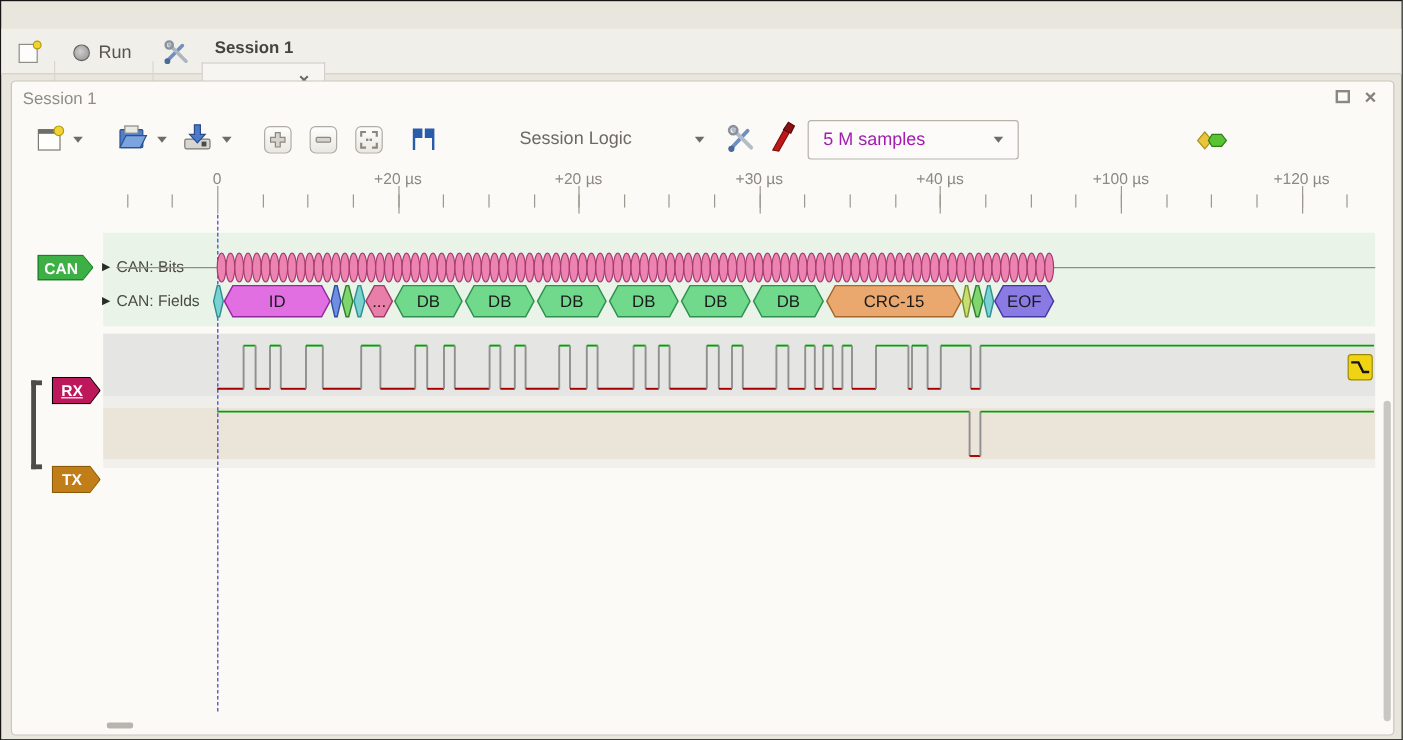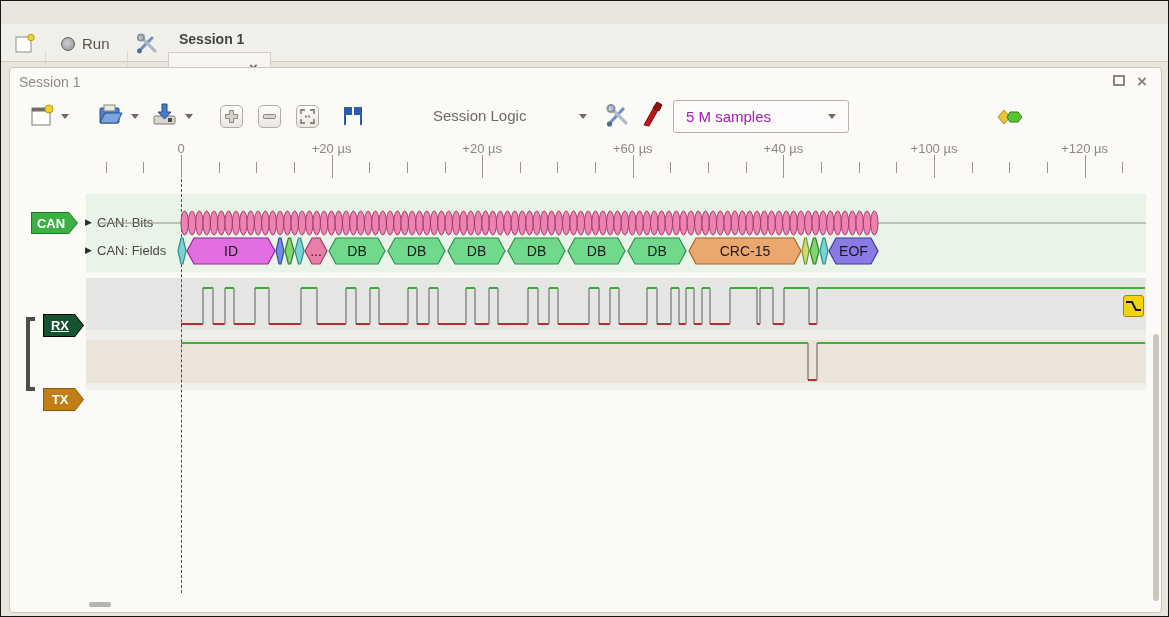--- a/index.html
+++ b/index.html
@@ -170,21 +170,21 @@
       <div class="abs tick" style="left: 1046px; top: 161px; height: 11px;"></div>
       <div class="abs tick" style="left: 1084px; top: 161px; height: 11px;"></div>
       <div class="abs tick" style="left: 1121px; top: 161px; height: 11px;"></div>
       <div class="abs tick" style="left: 180px; top: 154px; height: 23px;"></div>
       <div class="abs rlabel" style="left: 180px;">0</div>
       <div class="abs tick" style="left: 331px; top: 154px; height: 23px;"></div>
       <div class="abs rlabel" style="left: 330.6px;">+20 µs</div>
       <div class="abs tick" style="left: 481px; top: 154px; height: 23px;"></div>
       <div class="abs rlabel" style="left: 481.2px;">+20 µs</div>
       <div class="abs tick" style="left: 632px; top: 154px; height: 23px;"></div>
-      <div class="abs rlabel" style="left: 631.8px;">+60 µs</div>
+      <div class="abs rlabel" style="left: 631.8px;">+30 µs</div>
       <div class="abs tick" style="left: 782px; top: 154px; height: 23px;"></div>
       <div class="abs rlabel" style="left: 782.4px;">+40 µs</div>
       <div class="abs tick" style="left: 933px; top: 154px; height: 23px;"></div>
       <div class="abs rlabel" style="left: 933px;">+100 µs</div>
       <div class="abs tick" style="left: 1084px; top: 154px; height: 23px;"></div>
       <div class="abs rlabel" style="left: 1083.6px;">+120 µs</div>
     </div>
 
   <div id="decbg" class="abs"></div>
   <div id="rxbg" class="abs"></div>
@@ -198,21 +198,21 @@
     <div style="position:absolute;inset:0;" class="tagbg"></div>
     <div class="tagin" style="background: rgb(60, 176, 68); text-align: right;">CAN</div>
   </div>
   <div class="abs expander" style="left:84px;top:216px">▶</div>
   <div class="abs rowlbl" style="left:96px;top:214px">CAN: Bits</div>
   <div class="abs expander" style="left:84px;top:244px">▶</div>
   <div class="abs rowlbl" style="left:96px;top:242px">CAN: Fields</div>
 
   <div id="bracket" class="abs"></div>
   <div class="abs tag" style="left: 42px; top: 313px; width: 41px; height: 23px; background: rgb(0, 0, 0);">
-    <div class="tagin" style="background: #14532d; text-decoration: underline;">RX</div>
+    <div class="tagin" style="background: #be185d; text-decoration: underline;">RX</div>
   </div>
   <div class="abs tag" style="left: 42px; top: 387px; width: 41px; height: 23px; background: rgb(138, 90, 8);">
     <div class="tagin" style="background: rgb(192, 125, 24);">TX</div>
   </div>
 
   <svg id="wavesvg" class="abs" width="1169" height="617">
       <line x1="96" y1="222" x2="1145" y2="222" stroke="#8f8d85" stroke-width="1"></line>
       <ellipse cx="183.66842105263157" cy="222" rx="3.668421052631579" ry="12" fill="#ec83b0" stroke="#a73b71" stroke-width="1"></ellipse>
       <ellipse cx="191.00526315789475" cy="222" rx="3.668421052631579" ry="12" fill="#ec83b0" stroke="#a73b71" stroke-width="1"></ellipse>
       <ellipse cx="198.3421052631579" cy="222" rx="3.668421052631579" ry="12" fill="#ec83b0" stroke="#a73b71" stroke-width="1"></ellipse>

